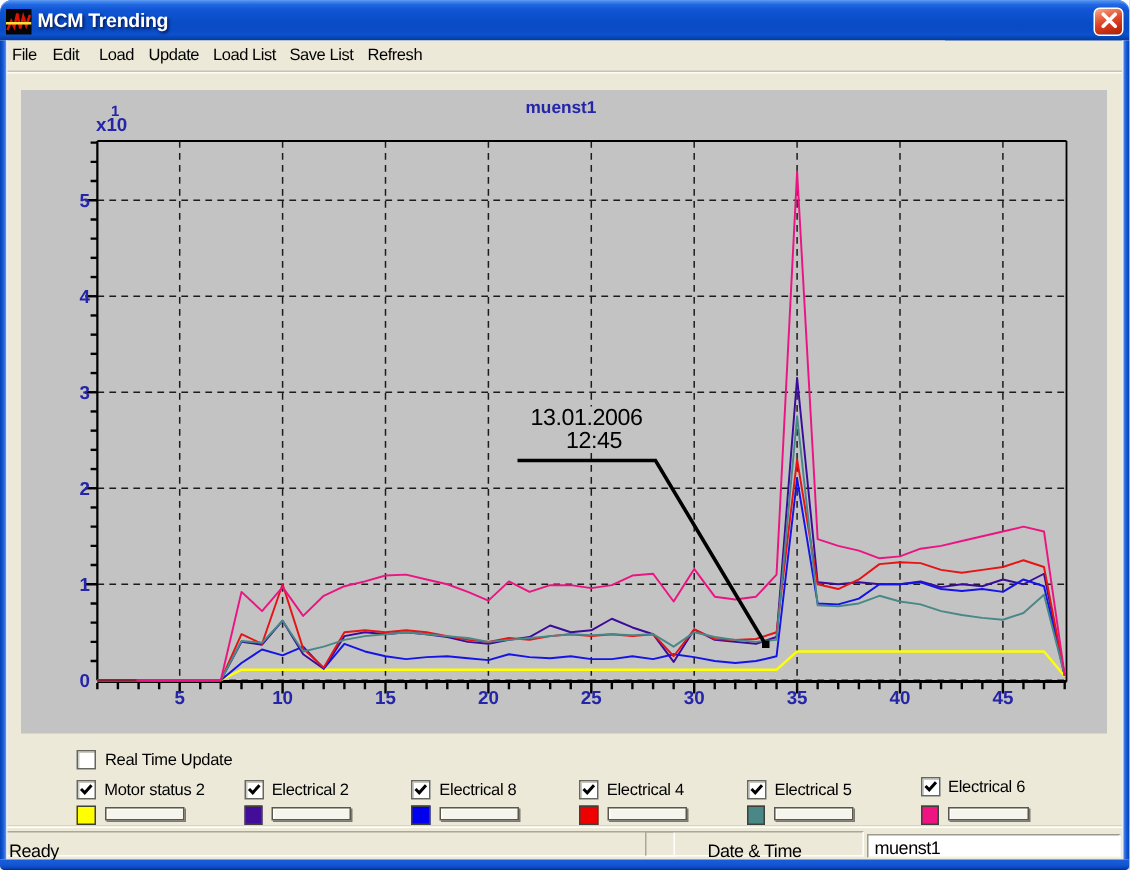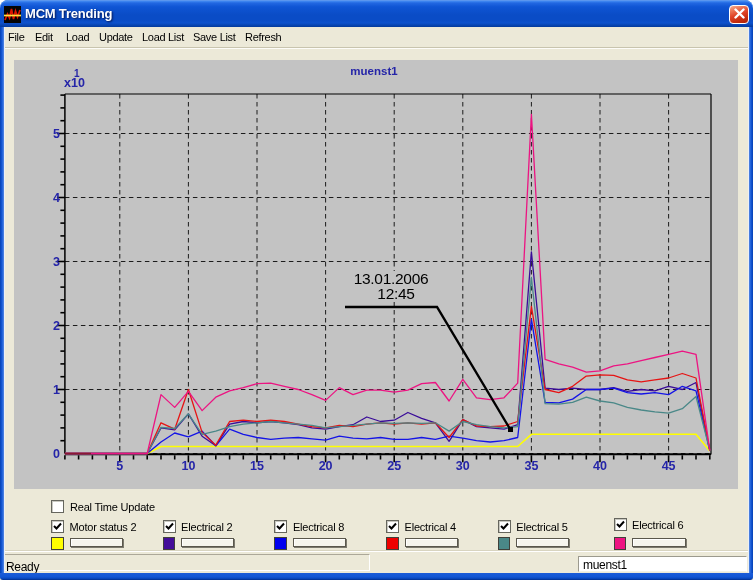--- a/index.html
+++ b/index.html
@@ -230,17 +230,18 @@
 <span class="bar" style="left:516.3px;top:538px;width:53px"></span>
 <span class="cb" style="left:613.5px;top:518px">
     <svg width="11" height="11" viewBox="0 0 11 11" style="position:absolute;left:0px;top:0px">
       <path d="M2,5 L4.5,7.5 L9,2.5" fill="none" stroke="#000" stroke-width="2"></path>
     </svg>
   </span>
 <span class="lbl" style="left:632.0px;top:519px">Electrical 6</span>
 <span class="sw" style="left:613.5px;top:537px;background:#ee1482"></span>
 <span class="bar" style="left:632.0px;top:538px;width:54px"></span>
 <div id="statusbar" class="abs">
-<span class="scell" style="left:2px;width:368px;padding-left:3px">Ready</span>
+<span class="scell" style="left:2px;width:448px;padding-left:3px">Ready</span>
+<span class="scell" style="left:430px;width:146px;text-align:center">Date &amp; Time</span>
 <span class="scell" style="left:578px;top:4px;height:15.5px;width:169px;background:#fff;padding-left:4px;padding-top:1px;border-color:#9c9a8e #fff #f4f2e4 #9c9a8e">muenst1</span>
 </div>
 <div id="lborder" class="abs"></div>
 <div id="rborder" class="abs"></div>
 <div id="bborder" class="abs"></div>
 </body></html>

